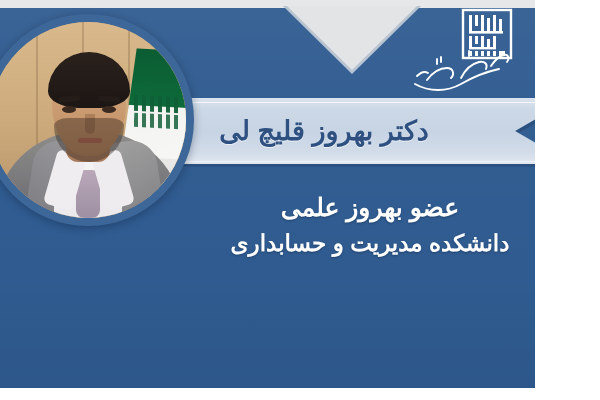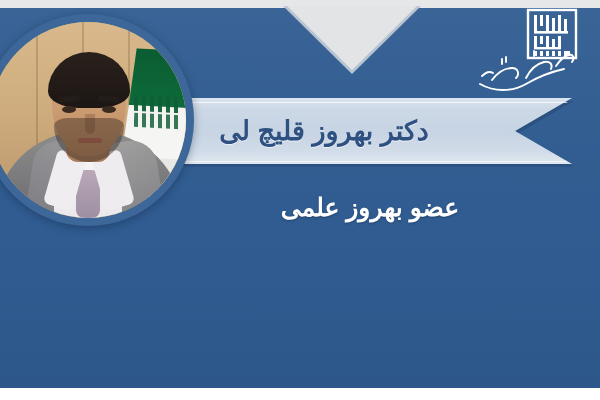--- a/index.html
+++ b/index.html
@@ -7,21 +7,21 @@
     margin: 0;
     padding: 0;
     background: #ffffff;
   }
   body {
     font-family: "Liberation Sans", sans-serif;
   }
 
   #card {
     position: relative;
-    width: 600px;
+    width: 535px;
     height: 400px;
     overflow: hidden;
     background: #ffffff;
   }
 
   
   .top-strip {
     position: absolute;
     left: 0; top: 0;
     width: 600px;
@@ -492,17 +492,18 @@
       <div class="eye-l"></div>
       <div class="eye-r"></div>
       <div class="nose"></div>
       <div class="beard"></div>
       <div class="mouth"></div>
     </div>
   </div>
 
   <div class="subtitle">
     <span class="line1">عضو بهروز علمی</span>
+    <span class="line2">دانشکده مدیریت و حسابداری</span>
   </div>
 
   <div class="bottom-band"></div>
 
 </div>
 
 </body></html>

